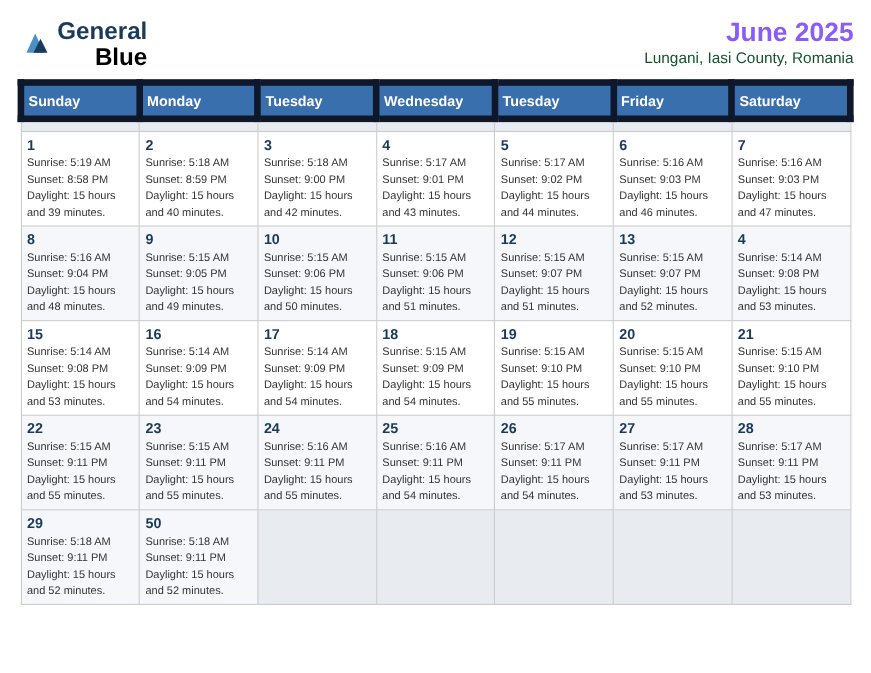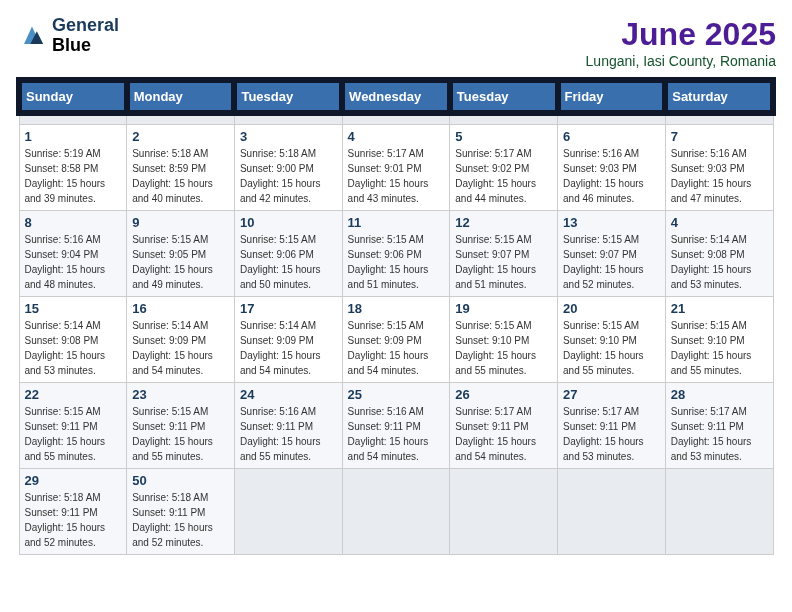--- a/index.html
+++ b/index.html
@@ -15,39 +15,40 @@
       justify-content: space-between;
       align-items: flex-start;
       margin-bottom: 8px;
     }
     .logo {
       display: flex;
       align-items: center;
       gap: 4px;
     }
     .logo-text {
-      font-size: 18px;
+      font-size: 22px;
       font-weight: bold;
       color: #1a3a5c;
       line-height: 1.1;
+      text-align: right;
     }
     .logo-text span {
       color: #000000;
     }
     .logo-icon {
       width: 32px;
       height: 32px;
     }
     .title-area {
       text-align: right;
     }
     .calendar-title {
-      font-size: 32px;
-      font-weight: bold;
-      color: #4c1d95;
+      font-size: 24px;
+      font-weight: bold;
+      color: #8b5cf6;
     }
     .calendar-subtitle {
       font-size: 14px;
       color: #14532d;
     }
     table {
       width: 100%;
       border-collapse: collapse;
       table-layout: fixed;
     }

